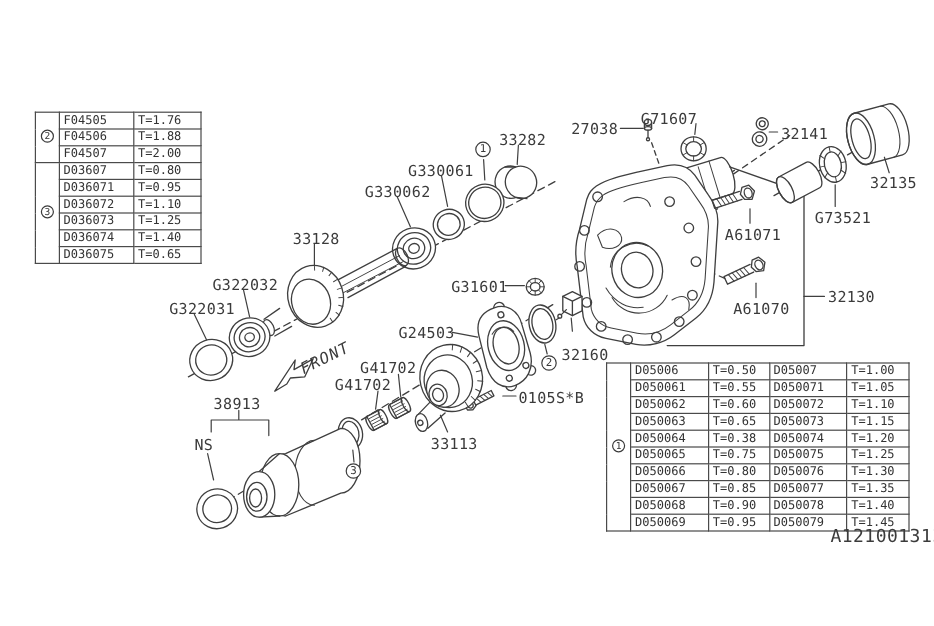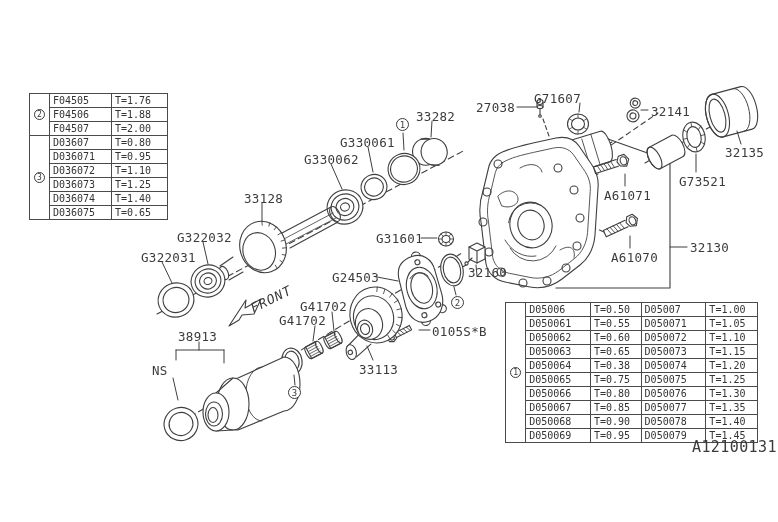--- a/index.html
+++ b/index.html
@@ -284,28 +284,28 @@
 <div class="plabel" style="left:651px;top:104px">32141</div>
 <div class="plabel" style="left:725px;top:145px">32135</div>
 <div class="plabel" style="left:679px;top:174px">G73521</div>
 <div class="plabel" style="left:416px;top:109px">33282</div>
 <div class="plabel" style="left:340px;top:135px">G330061</div>
 <div class="plabel" style="left:304px;top:152px">G330062</div>
 <div class="plabel" style="left:244px;top:191px">33128</div>
 <div class="plabel" style="left:177px;top:230px">G322032</div>
 <div class="plabel" style="left:141px;top:250px">G322031</div>
 <div class="plabel" style="left:178px;top:329px">38913</div>
-<div class="plabel" style="left:152px;top:363px">NS</div>
+<div class="plabel" style="left:162px;top:363px">NS</div>
 <div class="plabel" style="left:300px;top:299px">G41702</div>
 <div class="plabel" style="left:279px;top:313px">G41702</div>
 <div class="plabel" style="left:332px;top:270px">G24503</div>
 <div class="plabel" style="left:359px;top:362px">33113</div>
 <div class="plabel" style="left:432px;top:324px">0105S*B</div>
 <div class="plabel" style="left:376px;top:231px">G31601</div>
-<div class="plabel" style="left:468px;top:265px">32160</div>
+<div class="plabel" style="left:468px;top:288px">32160</div>
 <div class="plabel" style="left:604px;top:188px">A61071</div>
 <div class="plabel" style="left:611px;top:250px">A61070</div>
 <div class="plabel" style="left:690px;top:240px">32130</div>
 <div class="front-label" style="left:248px;top:302px">FRONT</div>
 
 <div class="marker" style="left:396px;top:118px">1</div>
 <div class="marker" style="left:451px;top:296px">2</div>
 <div class="marker" style="left:288px;top:386px">3</div>
 
 <table class="ptable" style="left:29px;top:93px;width:138px">

